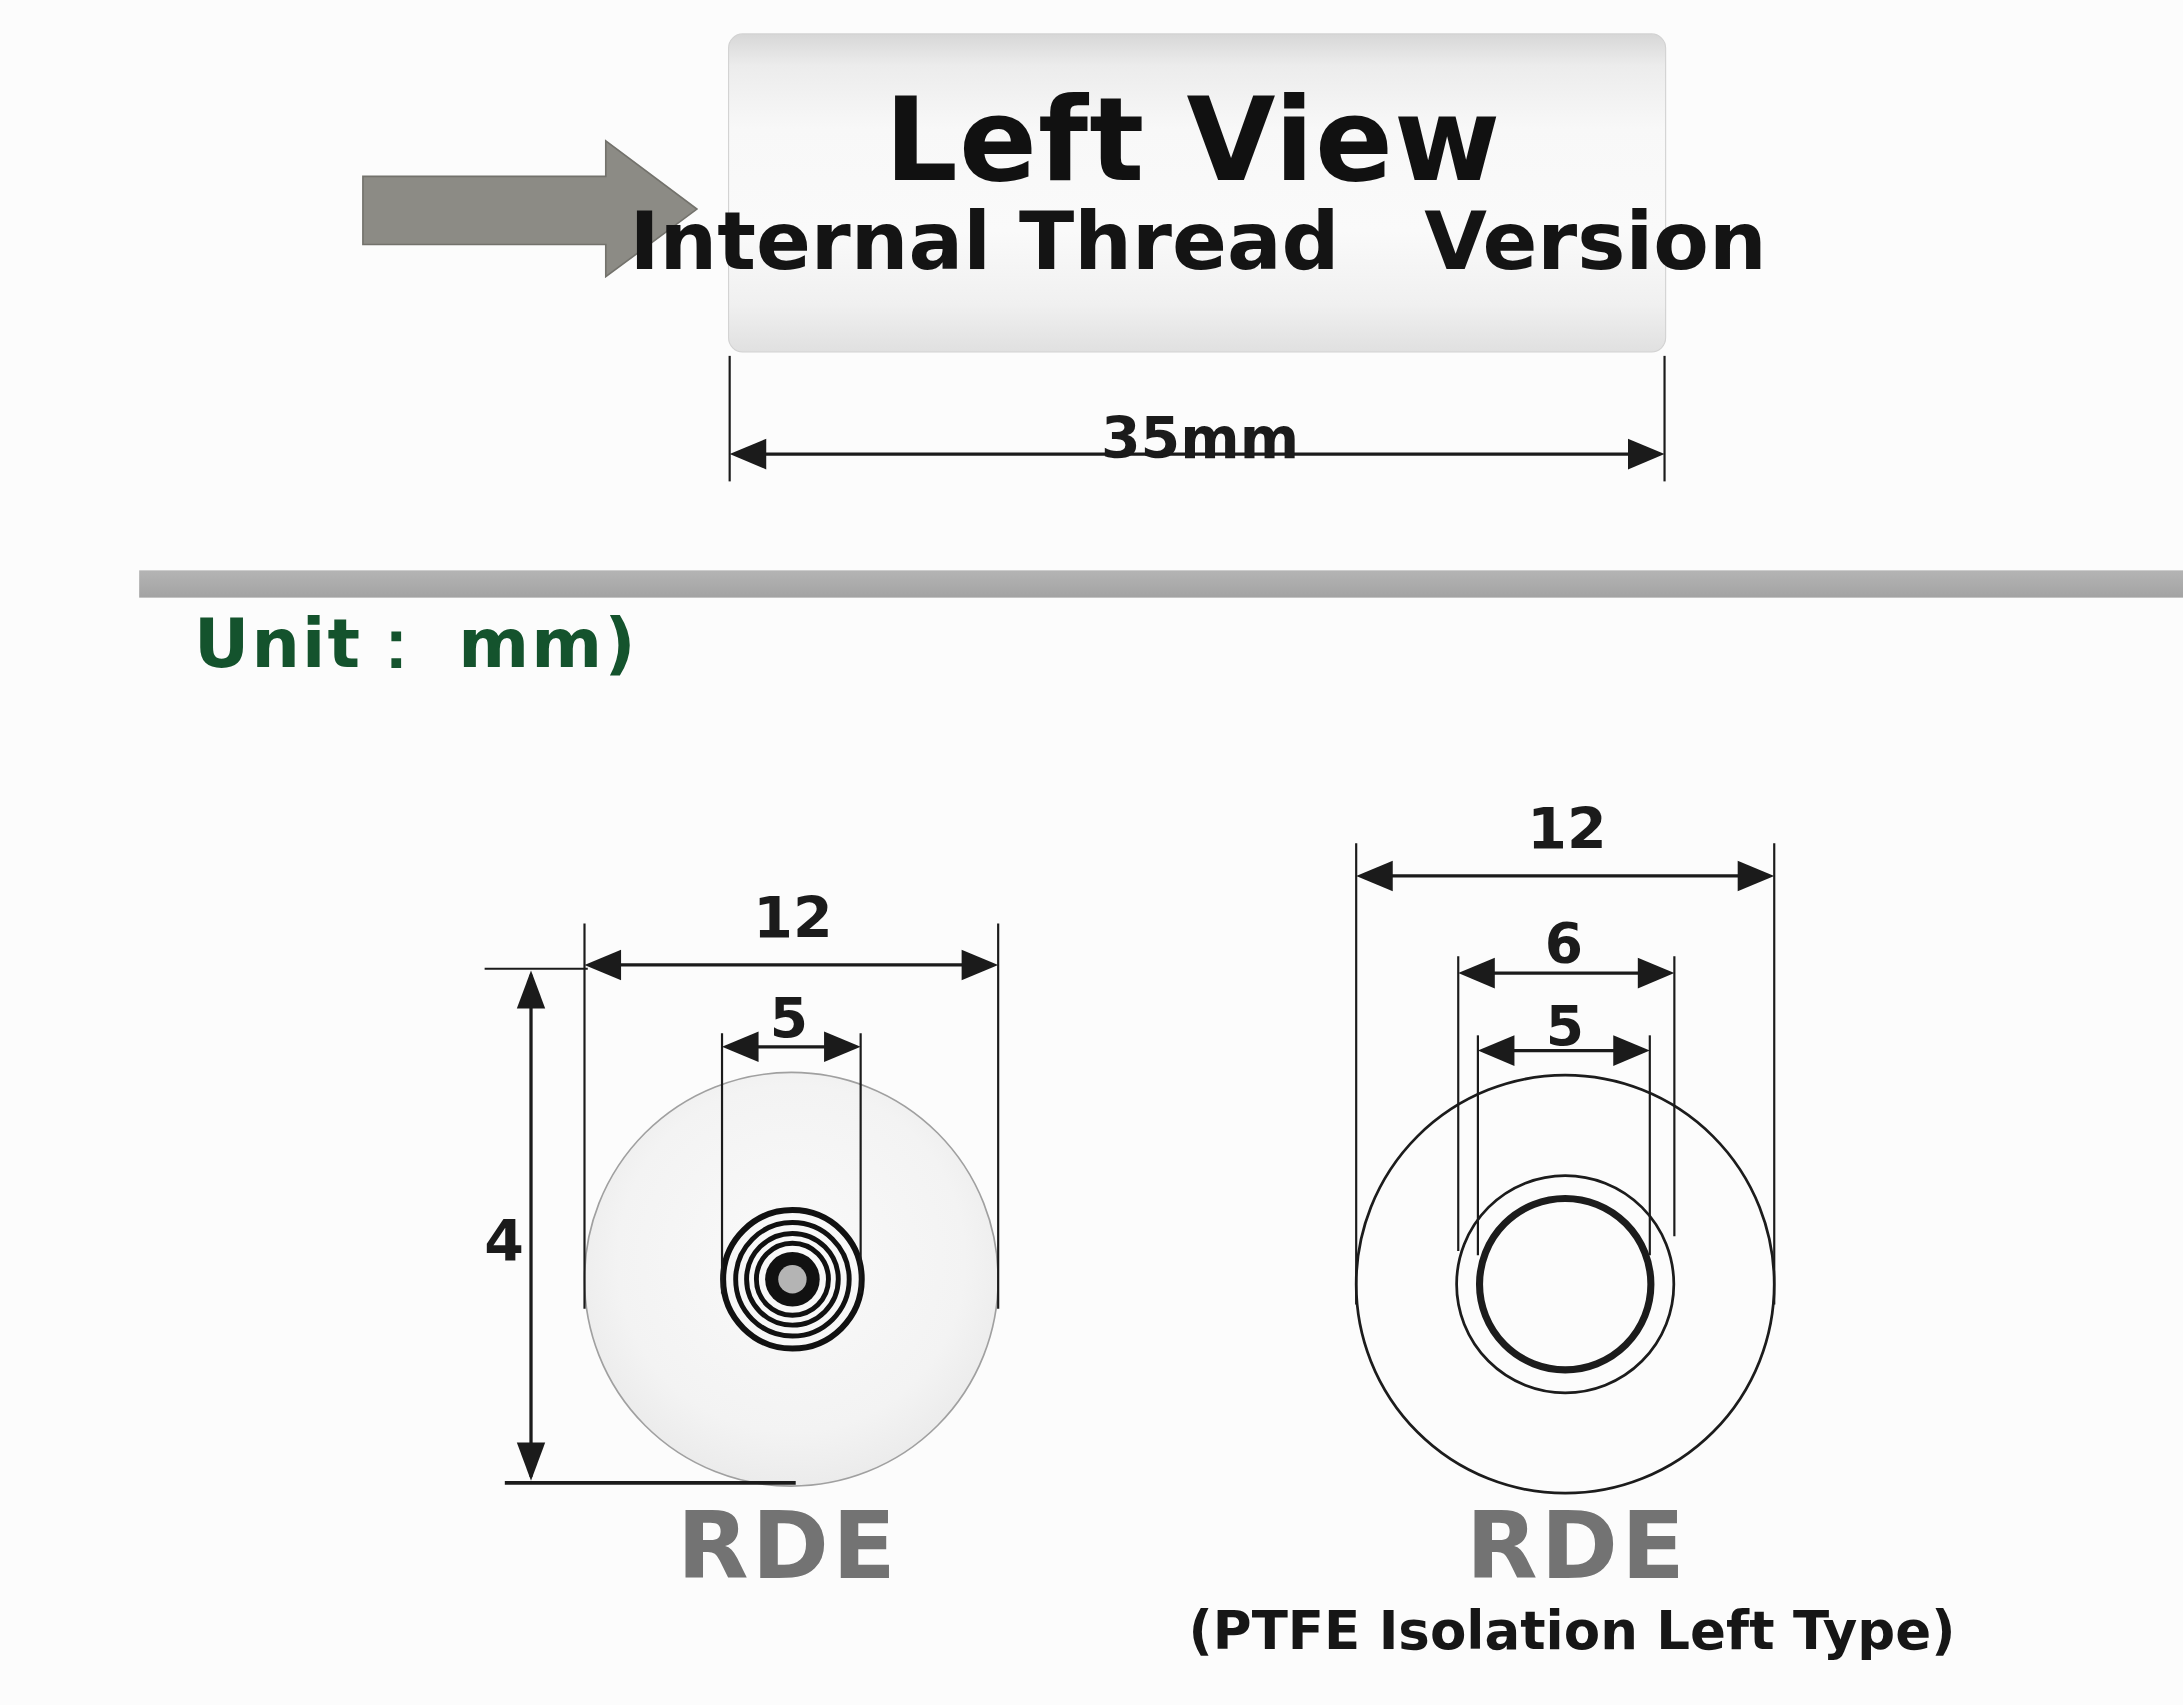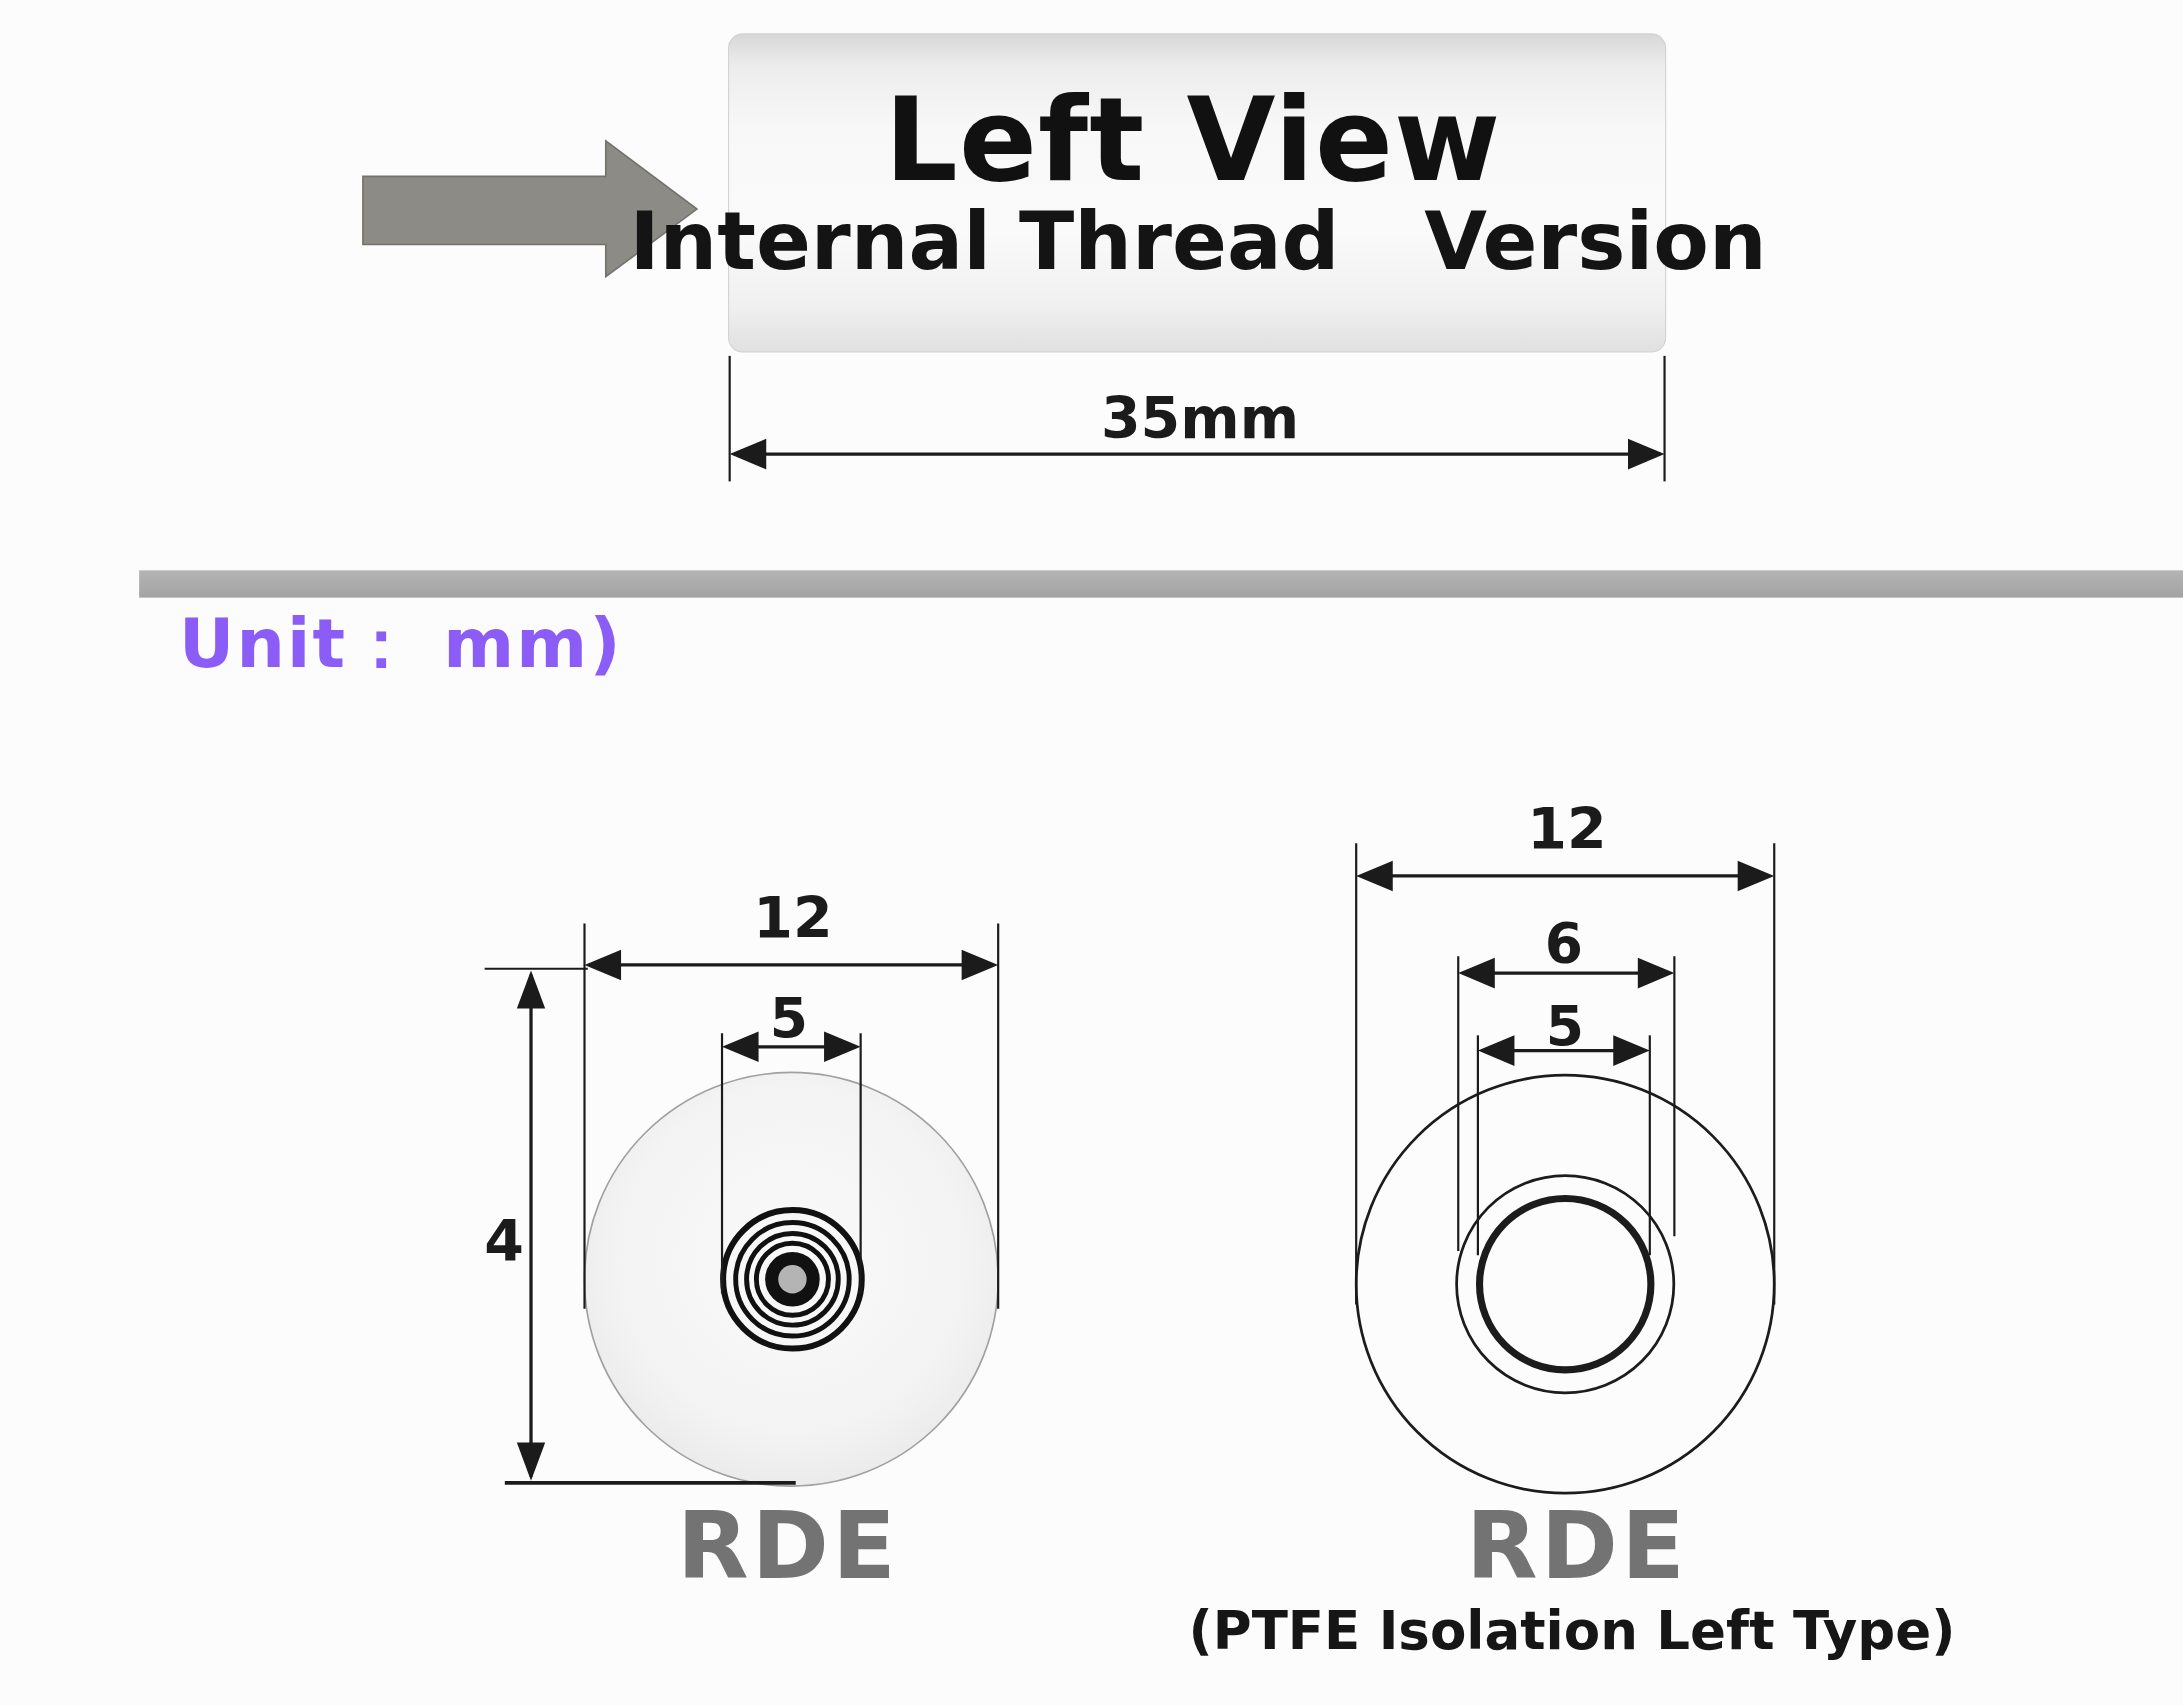--- a/index.html
+++ b/index.html
@@ -5,21 +5,21 @@
   html,body{margin:0;padding:0;}
   body{
     width:2183px;height:1705px;position:relative;overflow:hidden;
     background:#fcfcfc;
     font-family:"DejaVu Sans","Liberation Sans",sans-serif;
     color:#1b1b1b;
   }
   #stage{position:absolute;inset:0;width:2183px;height:1705px;}
   .txt{position:absolute;transform:translateX(-50%);text-align:center;
        white-space:pre;line-height:1;color:#1b1b1b;}
-  .txt-left{position:absolute;white-space:pre;line-height:1;color:#8b5cf6;}
+  .txt-left{position:absolute;white-space:pre;line-height:1;color:#14532d;margin-left:15px;}
   .t-title{font-size:115px;font-weight:bold;letter-spacing:1.1px;color:#111;}
   .t-sub{font-size:81px;font-weight:600;color:#141414;}
   .t-dim{font-size:57px;font-weight:700;}
   .t-dim-s{font-size:55px;font-weight:700;}
   .t-unit{font-size:68px;font-weight:700;letter-spacing:2.2px;}
   .t-rde{font-size:93px;font-weight:700;letter-spacing:3.3px;color:#737373;}
   .t-ptfe{font-size:53px;font-weight:600;color:#161616;}
 </style>
 </head>
 <body>
@@ -123,21 +123,21 @@
     <line x1="2718" y1="1925" x2="3013" y2="1925" stroke-width="6"></line>
     <polygon points="2708,1925 2775,1897 2775,1953" fill="#1b1b1b" stroke="none"></polygon>
     <polygon points="3023,1925 2956,1897 2956,1953" fill="#1b1b1b" stroke="none"></polygon>
   </g>
 </svg>
 
 <div class="txt t-title" style="left:1193px;top:83px;">Left View</div>
 
 <div class="txt t-sub" style="left:1198px;top:201px;">Internal Thread   Version</div>
 
-<div class="txt t-dim" style="left:1200px;top:390px;">35mm</div>
+<div class="txt t-dim" style="left:1200px;top:410px;">35mm</div>
 
 <div class="txt-left t-unit" style="left:179px;top:610px;">Unit： mm)</div>
 
 <div class="txt t-dim" style="left:793px;top:890px;">12</div>
 <div class="txt t-dim-s" style="left:789px;top:991px;">5</div>
 <div class="txt t-dim" style="left:504px;top:1213px;">4</div>
 <div class="txt t-rde" style="left:788px;top:1500px;">RDE</div>
 
 <div class="txt t-dim" style="left:1567px;top:801px;">12</div>
 <div class="txt t-dim-s" style="left:1564px;top:916px;">6</div>

